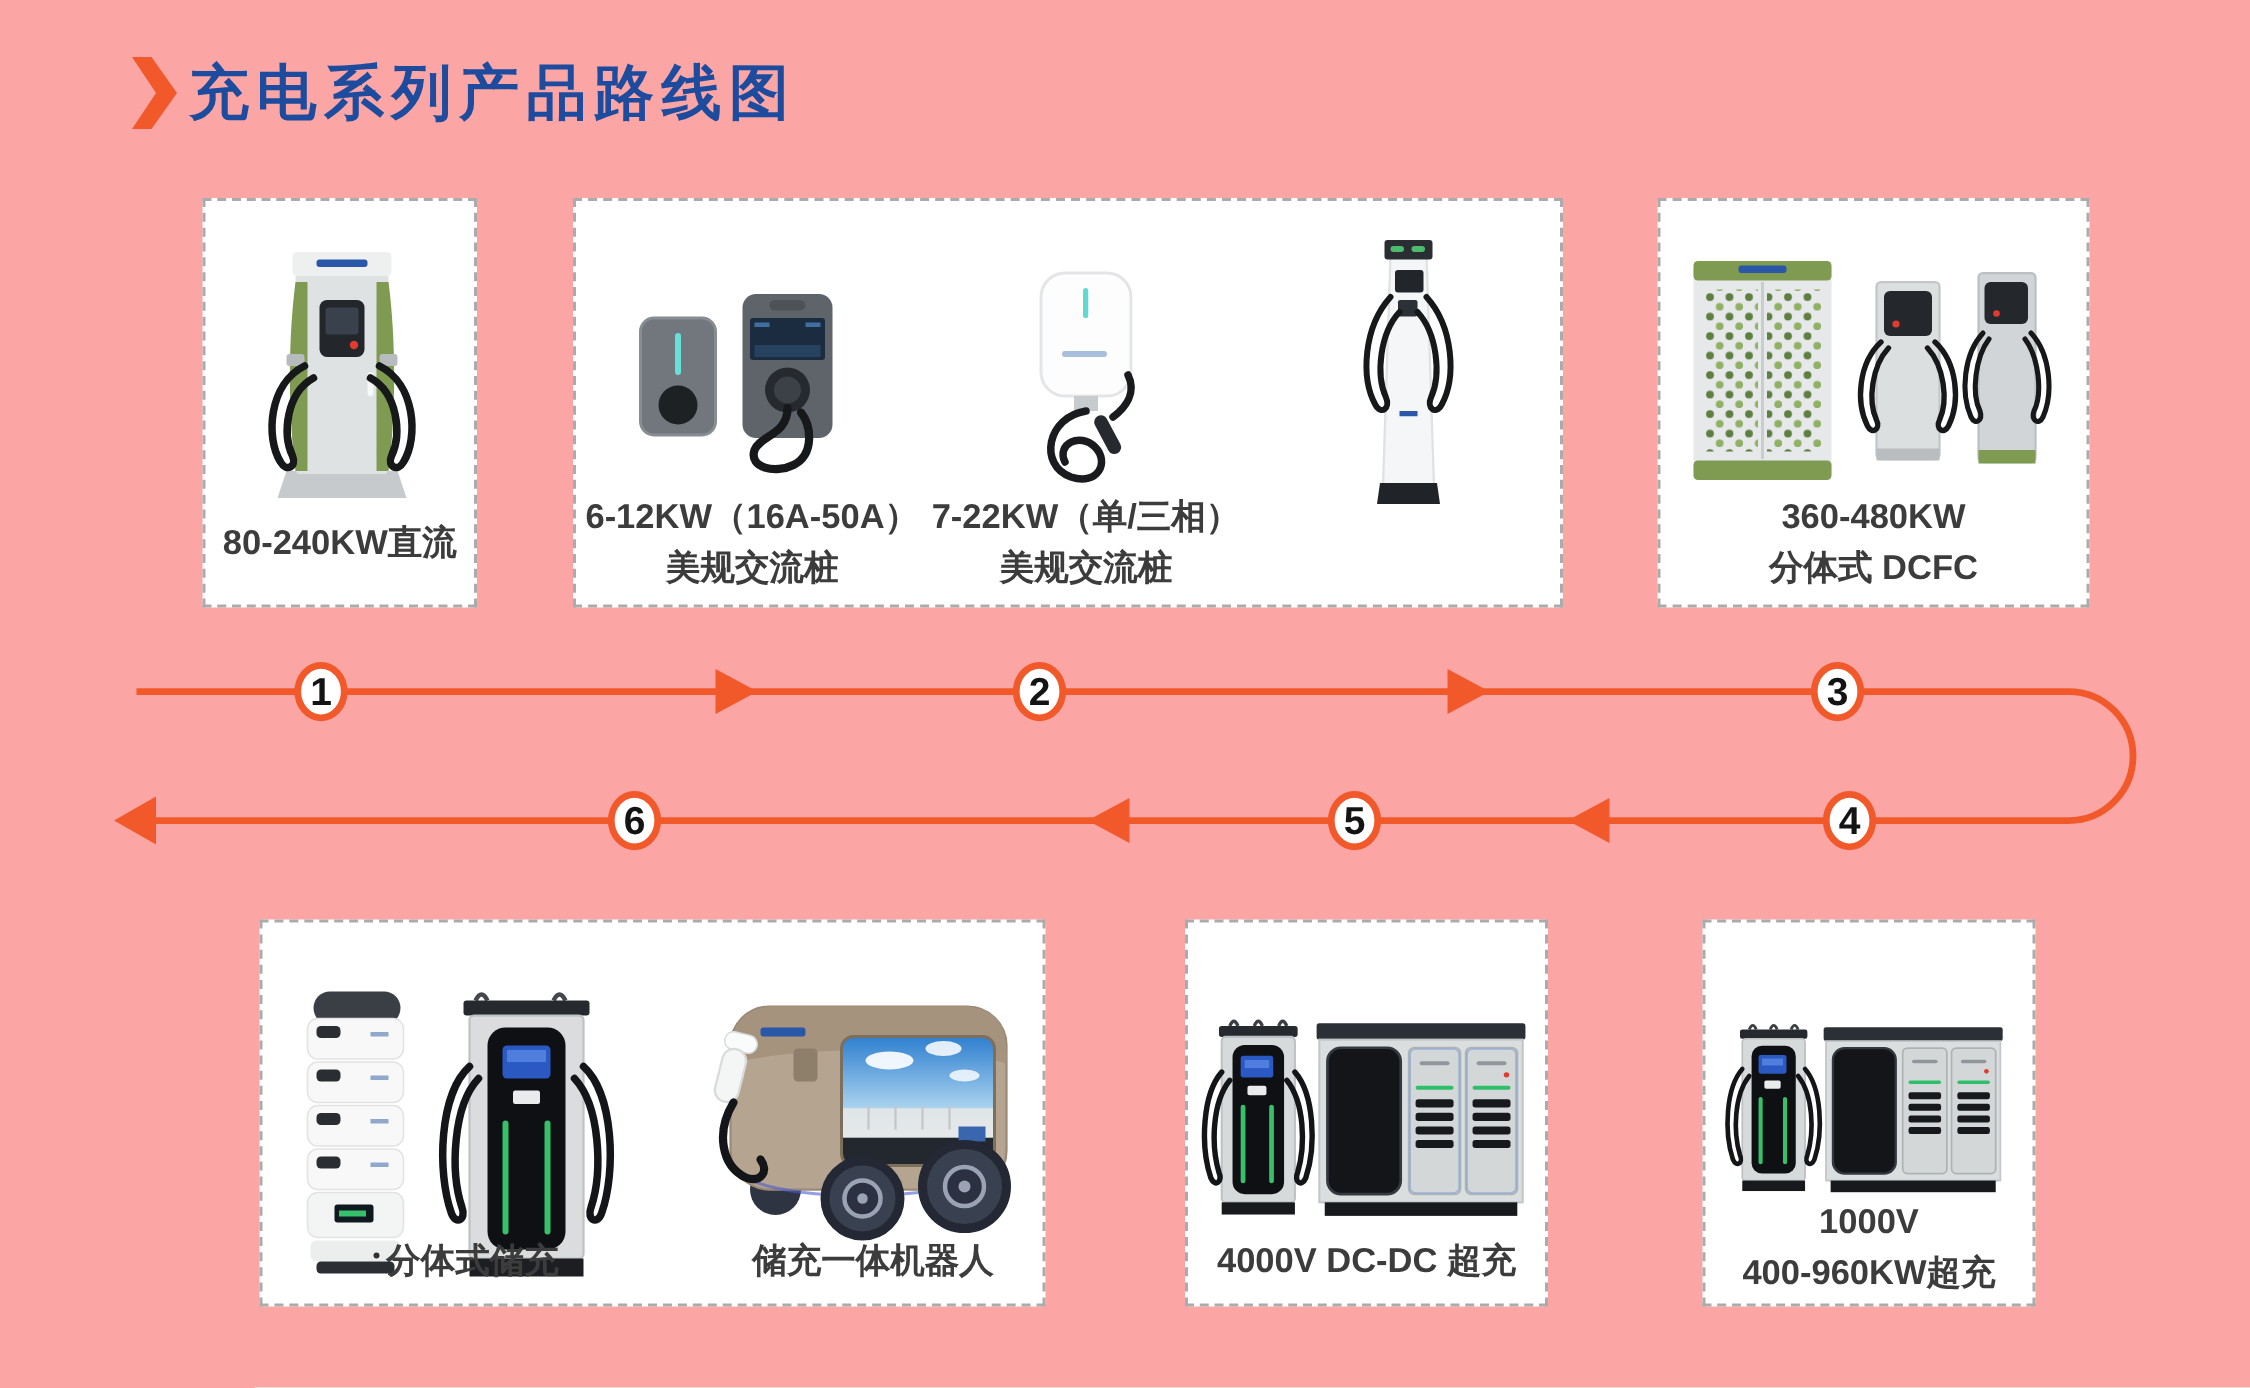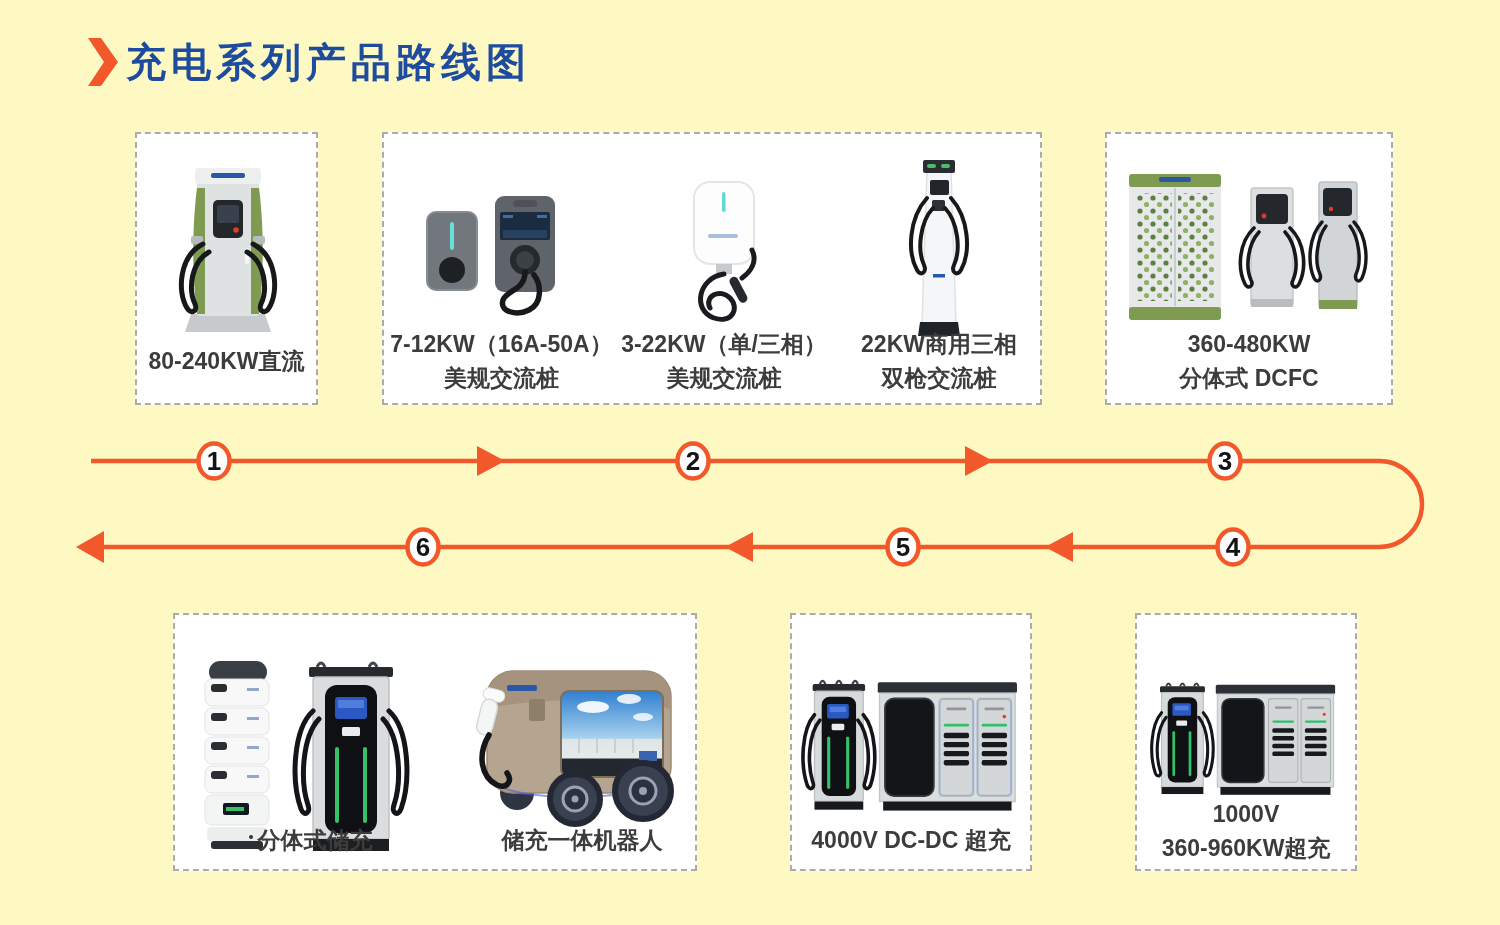--- a/index.html
+++ b/index.html
@@ -1,17 +1,17 @@
 <!DOCTYPE html>
 <html><head>
 <meta charset="utf-8">
 <style>
   html,body{margin:0;padding:0;background:#ffffff;}
   body{font-family:"Liberation Sans","DejaVu Sans",sans-serif;}
-  .page{position:relative;width:1500px;height:925px;background:#fef9c3;overflow:hidden;}
+  .page{position:relative;width:1500px;height:925px;background:#fca5a5;overflow:hidden;}
 
   
   .titlebar{position:absolute;left:88px;top:38px;display:flex;align-items:center;}
   .chev{width:30px;height:48px;margin-right:8px;}
   .title{font-size:40px;font-weight:800;color:#1D4B9E;letter-spacing:5px;line-height:48px;white-space:nowrap;}
 
   
   .box{position:absolute;border:2px dashed #ABABAB;box-sizing:border-box;background:#fff;}
   .b1{left:135px;top:132px;width:183px;height:273px;}
   .b2{left:382px;top:132px;width:660px;height:273px;}
@@ -77,58 +77,54 @@
         <rect x="92" y="14" width="24" height="7" rx="3.5" fill="#4e5257"></rect>
         <rect x="79" y="26" width="50" height="28" rx="2" fill="#1c2c40"></rect>
         <rect x="82" y="29" width="10" height="3" fill="#3f6ea0"></rect>
         <rect x="116" y="29" width="10" height="3" fill="#3f6ea0"></rect>
         <rect x="82" y="44" width="44" height="8" fill="#27425f"></rect>
         <circle cx="104" cy="74" r="15" fill="#26292d"></circle>
         <circle cx="104" cy="74" r="9" fill="#3c4147"></circle>
         <path d="M104,86 C104,104 86,104 82,114 C78,126 96,130 108,124 C122,117 120,98 113,89" fill="none" stroke="#17181a" stroke-width="5.5" stroke-linecap="round"></path>
       </svg>
       <div class="plabel h84">
-        <span>7-12KW（16A-50A）</span>
+        <span>6-12KW（16A-50A）</span>
         <span>美规交流桩</span>
       </div>
     </div>
 
     <div class="grp" style="left:240px;width:200px;">
       <svg class="pimg" style="left:50px;top:44px;" width="100" height="150" viewBox="0 0 100 150">
         <rect x="20" y="4" width="60" height="82" rx="16" fill="#fdfdfd" stroke="#e3e5e7" stroke-width="2"></rect>
         <rect x="48" y="14" width="3.5" height="20" rx="1.75" fill="#5fd9d2"></rect>
         <rect x="34" y="56" width="30" height="4" rx="2" fill="#a8bedd"></rect>
         <rect x="42" y="86" width="16" height="10" fill="#c7cbcd"></rect>
         <path d="M78,72 C84,84 76,94 68,100" fill="none" stroke="#1a1b1e" stroke-width="5" stroke-linecap="round"></path>
         <rect x="60" y="98" width="9" height="28" rx="4.5" fill="#26292d" transform="rotate(-28 64 112)"></rect>
         <path d="M50,96 C24,100 18,132 40,140 C58,146 66,130 56,120 C46,110 30,118 36,130" fill="none" stroke="#1a1b1e" stroke-width="5" stroke-linecap="round"></path>
       </svg>
       <div class="plabel h84">
-        <span>3-22KW（单/三相）</span>
+        <span>7-22KW（单/三相）</span>
         <span>美规交流桩</span>
       </div>
     </div>
 
     <div class="grp" style="left:455px;width:200px;">
       <svg class="pimg" style="left:54px;top:22px;" width="92" height="195" viewBox="0 0 92 195">
         <path d="M34,14 L58,14 L63,168 L29,168 Z" fill="#f5f6f7" stroke="#dfe1e2" stroke-width="1.5"></path>
         <rect x="30" y="4" width="32" height="13" rx="2" fill="#2a2e33"></rect>
         <rect x="34" y="8" width="9" height="4" rx="2" fill="#4cbb6c"></rect>
         <rect x="48" y="8" width="9" height="4" rx="2" fill="#4cbb6c"></rect>
         <rect x="37" y="24" width="19" height="15" rx="2" fill="#22262b"></rect>
         <rect x="39" y="44" width="13" height="11" rx="1.5" fill="#2c3137"></rect>
         <rect x="40" y="118" width="12" height="3.5" fill="#2a57a8"></rect>
         <path d="M34,42 C16,62 14,96 24,114 C28,121 34,116 31,109 C24,94 27,66 40,52" fill="none" stroke="#17181a" stroke-width="4" stroke-linecap="round"></path>
         <path d="M58,42 C76,62 78,96 68,114 C64,121 58,116 61,109 C68,94 65,66 52,52" fill="none" stroke="#17181a" stroke-width="4" stroke-linecap="round"></path>
         <path d="M27,166 L65,166 L67,180 L25,180 Z" fill="#202327"></path>
       </svg>
-      <div class="plabel h84">
-        <span>22KW商用三相</span>
-        <span>双枪交流桩</span>
-      </div>
     </div>
   </div>
 
   <div class="box b3">
     <svg class="pimg" style="left:16px;top:34px;" width="252" height="158" viewBox="0 0 252 158">
       <defs>
         <pattern id="dcfcDots" width="13" height="13" patternUnits="userSpaceOnUse">
           <circle cx="4" cy="4" r="2.6" fill="#5d8040"></circle>
           <circle cx="10.5" cy="10.5" r="2.6" fill="#8fb163"></circle>
         </pattern>
@@ -344,17 +340,17 @@
       <circle cx="226" cy="48" r="2" fill="#e23b2e"></circle>
       <rect x="201" y="56" width="28" height="3" rx="1.5" fill="#2fbf6b"></rect>
       <rect x="201" y="66" width="28" height="6" rx="2" fill="#17191c"></rect>
       <rect x="201" y="76" width="28" height="6" rx="2" fill="#17191c"></rect>
       <rect x="201" y="86" width="28" height="6" rx="2" fill="#17191c"></rect>
       <rect x="201" y="96" width="28" height="6" rx="2" fill="#17191c"></rect>
       <rect x="92" y="142" width="142" height="10" fill="#17191c"></rect>
     </svg>
     <div class="plabel h76">
       <span>1000V</span>
-      <span>360-960KW超充</span>
+      <span>400-960KW超充</span>
     </div>
   </div>
 
 </div>
 
 </body></html>

